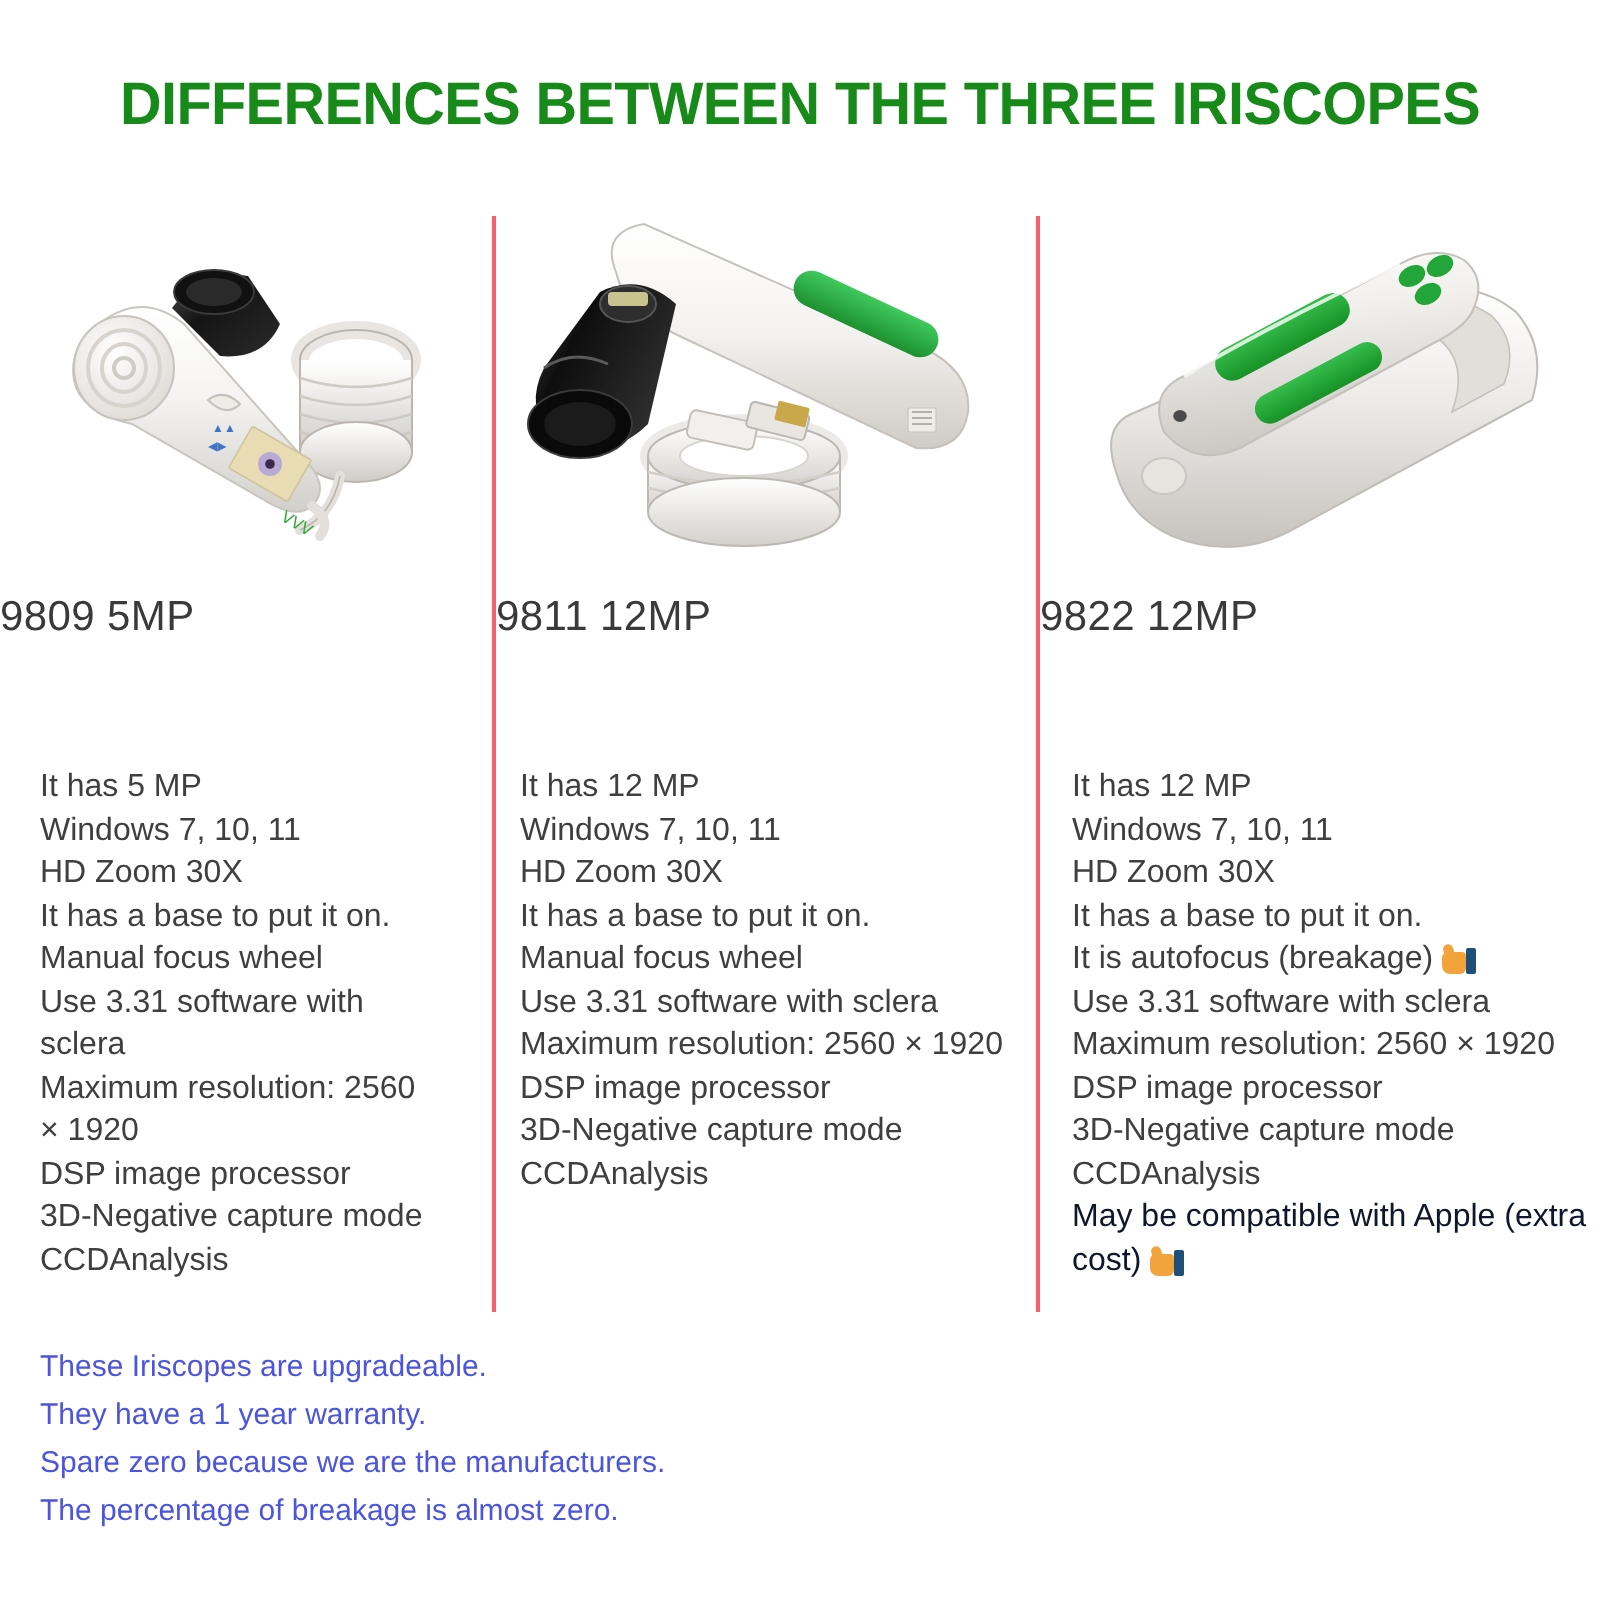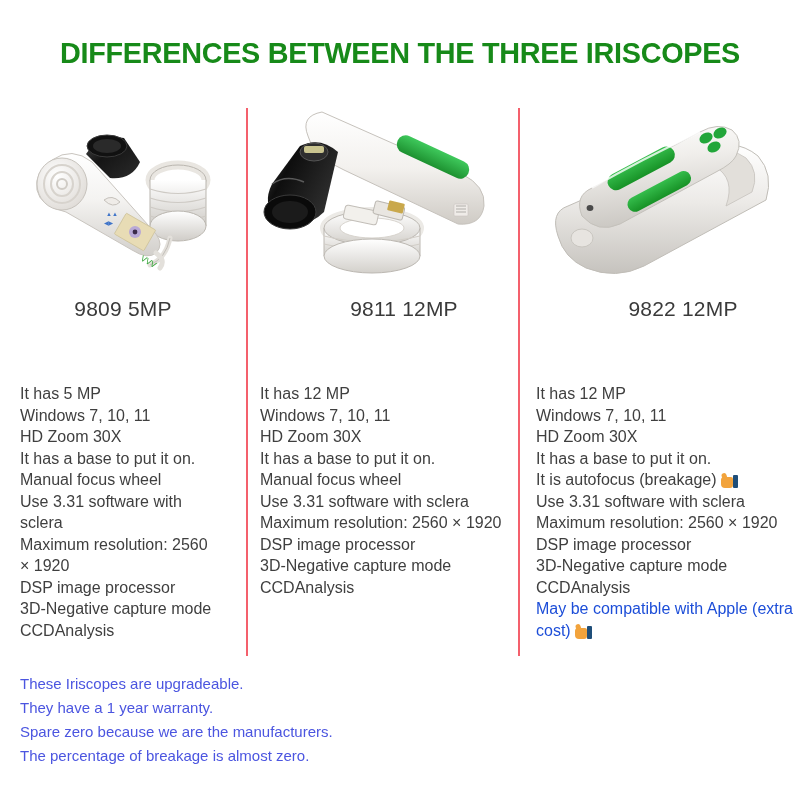--- a/index.html
+++ b/index.html
@@ -53,41 +53,41 @@
   #column-2 { left: 248px; width: 312px; }
   #column-3 { left: 520px; width: 326px; }
 
   .product-figure {
     position: relative;
     height: 175px;
     width: 100%;
   }
 
   .product-caption {
-    text-align: center;
+    text-align: left;
     font-size: 21px;
     color: #3a3a3a;
     margin-top: 14px;
     letter-spacing: 0.2px;
   }
 
   .spec-list {
     margin: 0;
     padding: 0;
     list-style: none;
     font-size: 16px;
     line-height: 21.5px;
     color: #3f3f3f;
   }
   #column-1 .spec-list { margin: 62px 0 0 20px; width: 196px; }
   #column-2 .spec-list { margin: 62px 0 0 12px; width: 250px; }
   #column-3 .spec-list { margin: 62px 0 0 16px; width: 258px; }
 
   .spec-list li { margin: 0; padding: 0; }
-  .spec-highlight { color: #1d4ed8; }
+  .spec-highlight { color: #0f172a; }
 
   
   .thumb {
     display: inline-block;
     position: relative;
     width: 19px;
     height: 15px;
     vertical-align: -3px;
     margin-left: 4px;
   }

